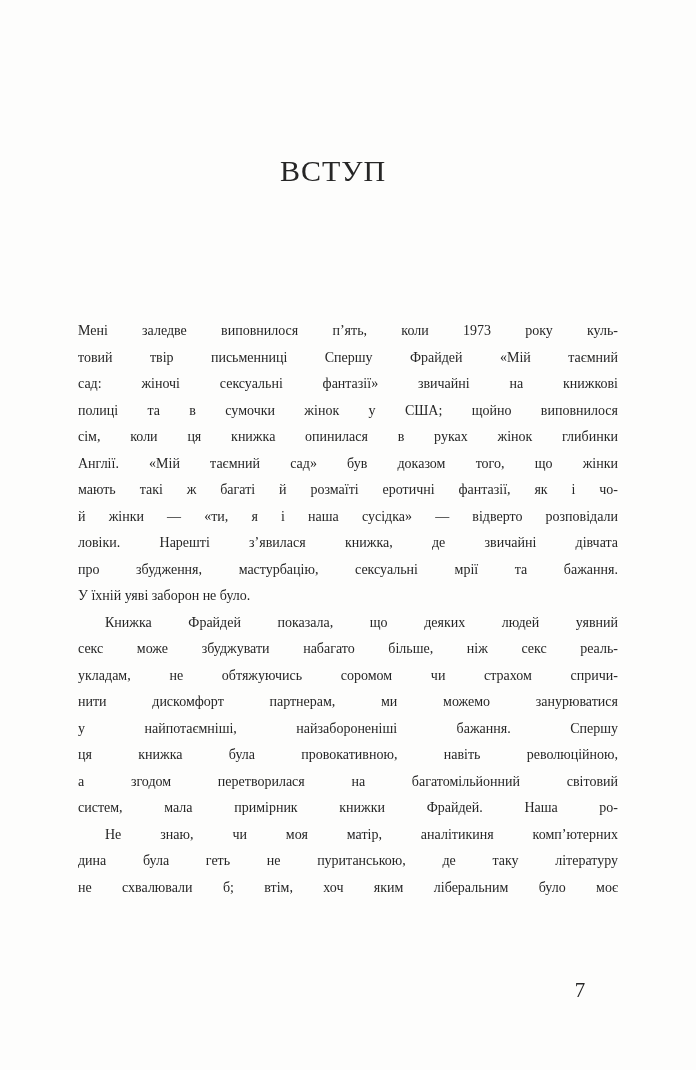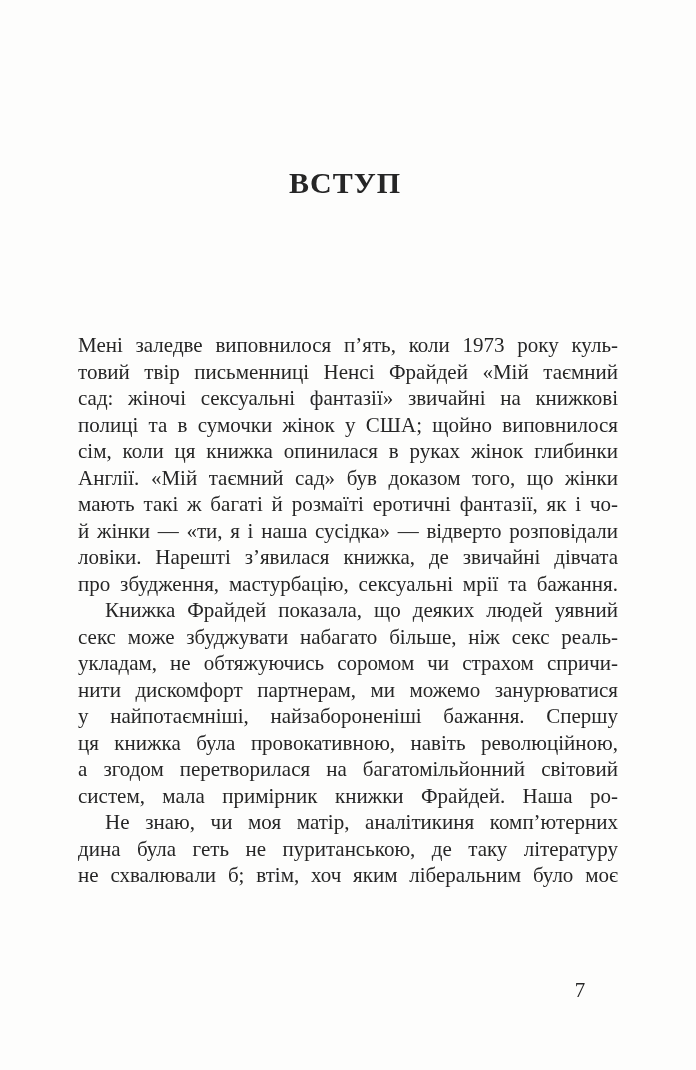--- a/index.html
+++ b/index.html
@@ -14,33 +14,33 @@
     background: #fdfdfc;
     font-family: "Liberation Serif", serif;
     color: #262626;
     overflow: hidden;
   }
   .chapter-title {
     position: absolute;
     top: 153px;
     left: 63px;
     width: 540px;
-    margin: 12px;
+    margin: 0;
     text-align: center;
     font-size: 30px;
-    font-weight: 700;
+    font-weight: 400;
     letter-spacing: 1px;
     line-height: 1.2;
   }
   .body-text {
     position: absolute;
-    top: 332px;
+    top: 318px;
     left: 78px;
     width: 540px;
-    font-size: 21px;
+    font-size: 14px;
     line-height: 26.5px;
   }
   .line {
     text-align: justify;
     text-align-last: justify;
     white-space: normal;
   }
   .line.end {
     text-align-last: left;
   }
@@ -60,29 +60,30 @@
 </head>
 <body>
 
 <div class="book-page">
 
   <h1 class="chapter-title">ВСТУП</h1>
 
   <div class="body-text">
 
     <div class="line">Мені заледве виповнилося п’ять, коли 1973 року куль-</div>
-    <div class="line">товий твір письменниці Ненсі Фрайдей «Мій таємний</div>
+    <div class="line">товий твір письменниці Спершу Фрайдей «Мій таємний</div>
     <div class="line">сад: жіночі сексуальні фантазії» звичайні на книжкові</div>
     <div class="line">полиці та в сумочки жінок у США; щойно виповнилося</div>
     <div class="line">сім, коли ця книжка опинилася в руках жінок глибинки</div>
     <div class="line">Англії. «Мій таємний сад» був доказом того, що жінки</div>
     <div class="line">мають такі ж багаті й розмаїті еротичні фантазії, як і чо-</div>
     <div class="line">й жінки — «ти, я і наша сусідка» — відверто розповідали</div>
     <div class="line">ловіки. Нарешті з’явилася книжка, де звичайні дівчата</div>
     <div class="line">про збудження, мастурбацію, сексуальні мрії та бажання.</div>
+    <div class="line end">У їхній уяві заборон не було.</div>
 
     <div class="line indent">Книжка Фрайдей показала, що деяких людей уявний</div>
     <div class="line">секс може збуджувати набагато більше, ніж секс реаль-</div>
     <div class="line">укладам, не обтяжуючись соромом чи страхом спричи-</div>
     <div class="line">нити дискомфорт партнерам, ми можемо занурюватися</div>
     <div class="line">у найпотаємніші, найзабороненіші бажання. Спершу</div>
     <div class="line">ця книжка була провокативною, навіть революційною,</div>
     <div class="line">а згодом перетворилася на багатомільйонний світовий</div>
 
     <div class="line">систем, мала примірник книжки Фрайдей. Наша ро-</div>

